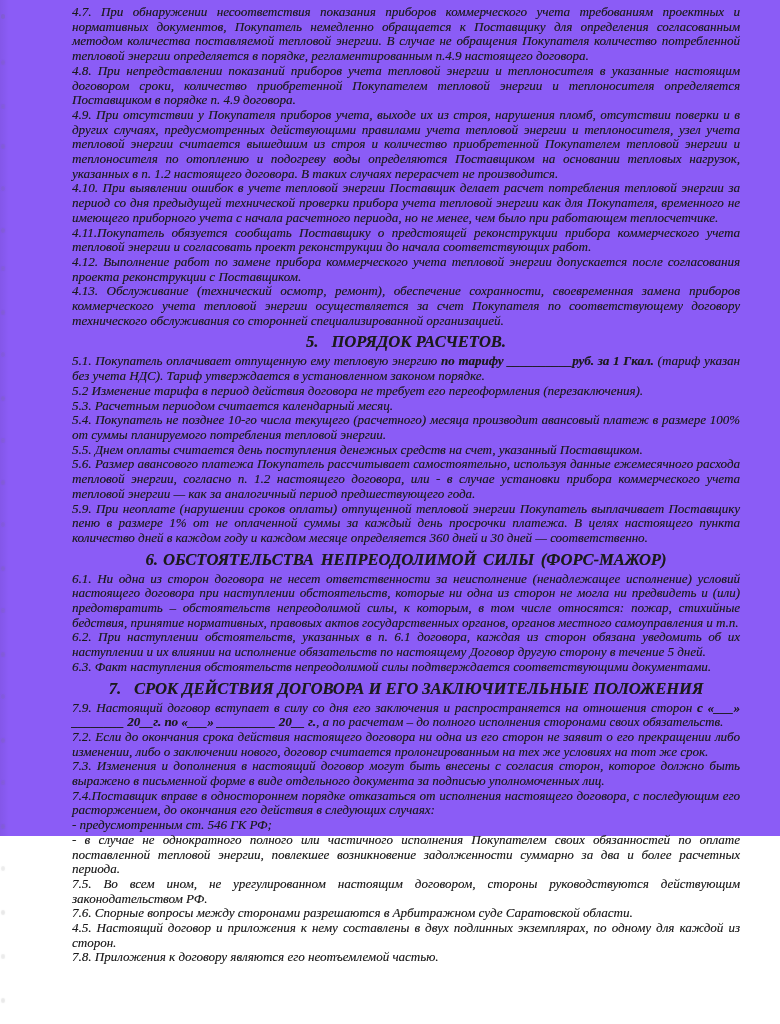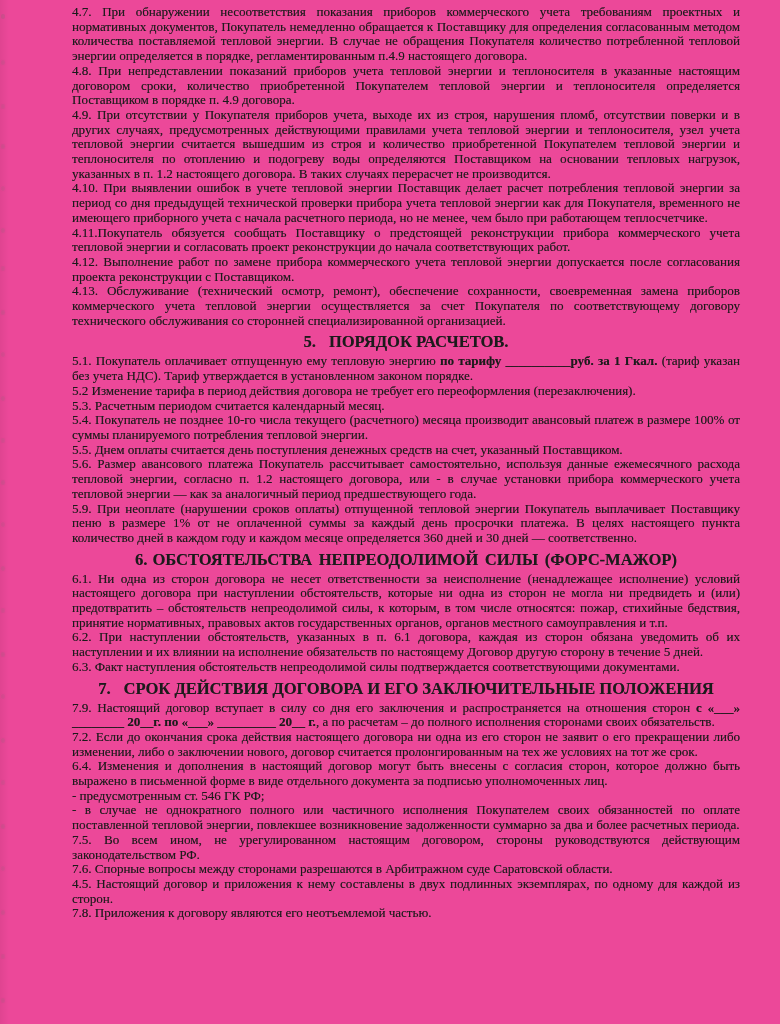--- a/index.html
+++ b/index.html
@@ -6,24 +6,25 @@
     margin: 0;
     padding: 0;
     width: 780px;
     height: 1024px;
     background: #ffffff;
     overflow: hidden;
   }
   .page {
     position: relative;
     width: 780px;
-    height: 1024px;
-    background: #ec4899;
+    height: 836px;
+    background: #8b5cf6;
     font-family: "Liberation Serif", "DejaVu Serif", serif;
     color: #1b1b1b;
+    font-style: italic;
   }
   
   .edge-shade {
     position: absolute;
     left: 0; top: 0; bottom: 0;
     width: 9px;
     background: linear-gradient(to right, rgba(0,0,0,0.055), rgba(0,0,0,0));
   }
   
   .specks {
@@ -113,21 +114,22 @@
     <h2 class="sec gap-sm"><span class="sec-num">6.</span><span class="sec-title">ОБСТОЯТЕЛЬСТВА НЕПРЕОДОЛИМОЙ СИЛЫ (ФОРС-МАЖОР)</span></h2>
 
     <p class="para">6.1. Ни одна из сторон договора не несет ответственности за неисполнение (ненадлежащее исполнение) условий настоящего договора при наступлении обстоятельств, которые ни одна из сторон не могла ни предвидеть и (или) предотвратить – обстоятельств непреодолимой силы, к которым, в том числе относятся: пожар, стихийные бедствия, принятие нормативных, правовых актов государственных органов, органов местного самоуправления и т.п.</p>
     <p class="para">6.2. При наступлении обстоятельств, указанных в п. 6.1 договора, каждая из сторон обязана уведомить об их наступлении и их влиянии на исполнение обязательств по настоящему Договор другую сторону в течение 5 дней.</p>
     <p class="para">6.3. Факт наступления обстоятельств непреодолимой силы подтверждается соответствующими документами.</p>
 
     <h2 class="sec"><span class="sec-num">7.</span><span class="sec-title">СРОК ДЕЙСТВИЯ ДОГОВОРА И ЕГО ЗАКЛЮЧИТЕЛЬНЫЕ ПОЛОЖЕНИЯ</span></h2>
 
     <p class="para"><span>7.9. Настоящий договор вступает в силу со дня его заключения и распространяется на отношения сторон </span><span class="b">с «___» ________ 20__г. по «___» _________ 20__ г.</span><span>, а по расчетам – до полного исполнения сторонами своих обязательств.</span></p>
     <p class="para">7.2. Если до окончания срока действия настоящего договора ни одна из его сторон не заявит о его прекращении либо изменении, либо о заключении нового, договор считается пролонгированным на тех же условиях на тот же срок.</p>
-    <p class="para">6.4. Изменения и дополнения в настоящий договор могут быть внесены с согласия сторон, которое должно быть выражено в письменной форме в виде отдельного документа за подписью уполномоченных лиц.</p>
+    <p class="para">7.3. Изменения и дополнения в настоящий договор могут быть внесены с согласия сторон, которое должно быть выражено в письменной форме в виде отдельного документа за подписью уполномоченных лиц.</p>
+    <p class="para">7.4.Поставщик вправе в одностороннем порядке отказаться от исполнения настоящего договора, с последующим его расторжением, до окончания его действия в следующих случаях:</p>
     <p class="para">- предусмотренным ст. 546 ГК РФ;</p>
     <p class="para">- в случае не однократного полного или частичного исполнения Покупателем своих обязанностей по оплате поставленной тепловой энергии, повлекшее возникновение задолженности суммарно за два и более расчетных периода.</p>
     <p class="para">7.5. Во всем ином, не урегулированном настоящим договором, стороны руководствуются действующим законодательством РФ.</p>
     <p class="para">7.6. Спорные вопросы между сторонами разрешаются в Арбитражном суде Саратовской области.</p>
     <p class="para">4.5. Настоящий договор и приложения к нему составлены в двух подлинных экземплярах, по одному для каждой из сторон.</p>
     <p class="para">7.8. Приложения к договору являются его неотъемлемой частью.</p>
 
   </div>
 </div>
 

